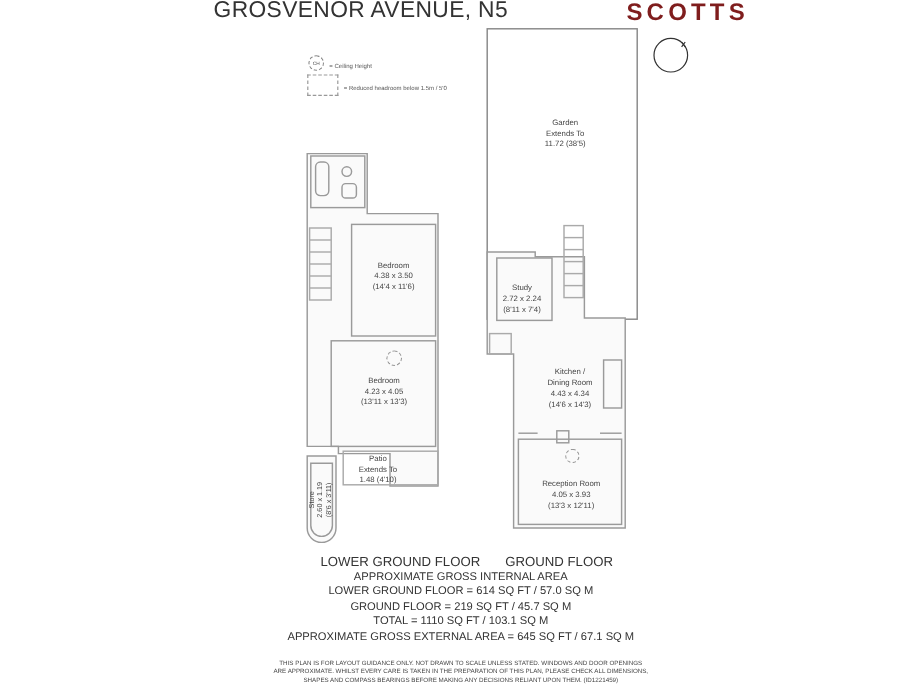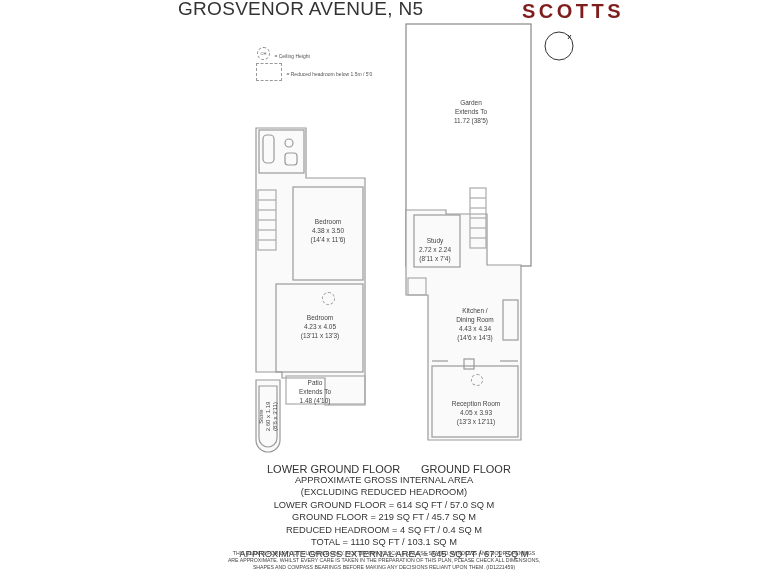--- a/index.html
+++ b/index.html
@@ -139,24 +139,22 @@
   <div>Reception Room</div>
   <div>4.05 x 3.93</div>
   <div>(13'3 x 12'11)</div>
 </div>
 
 <div class="abs floor-label" style="left:255px;margin-left:12px;">LOWER GROUND FLOOR</div>
 <div class="abs floor-label" style="left:421px;">GROUND FLOOR</div>
 
 <div class="abs area">
   <div>APPROXIMATE GROSS INTERNAL AREA</div>
-  <div>(EXCLUDING REDUCED HEADROOM)</div>
   <div>LOWER GROUND FLOOR = 614 SQ FT / 57.0 SQ M</div>
   <div>GROUND FLOOR = 219 SQ FT / 45.7 SQ M</div>
-  <div>REDUCED HEADROOM = 4 SQ FT / 0.4 SQ M</div>
   <div>TOTAL = 1110 SQ FT / 103.1 SQ M</div>
   <div>APPROXIMATE GROSS EXTERNAL AREA = 645 SQ FT / 67.1 SQ M</div>
 </div>
 
 <div class="abs disclaimer">
   <div>THIS PLAN IS FOR LAYOUT GUIDANCE ONLY. NOT DRAWN TO SCALE UNLESS STATED. WINDOWS AND DOOR OPENINGS</div>
   <div>ARE APPROXIMATE. WHILST EVERY CARE IS TAKEN IN THE PREPARATION OF THIS PLAN, PLEASE CHECK ALL DIMENSIONS,</div>
   <div>SHAPES AND COMPASS BEARINGS BEFORE MAKING ANY DECISIONS RELIANT UPON THEM. (ID1221459)</div>
 </div>
 

